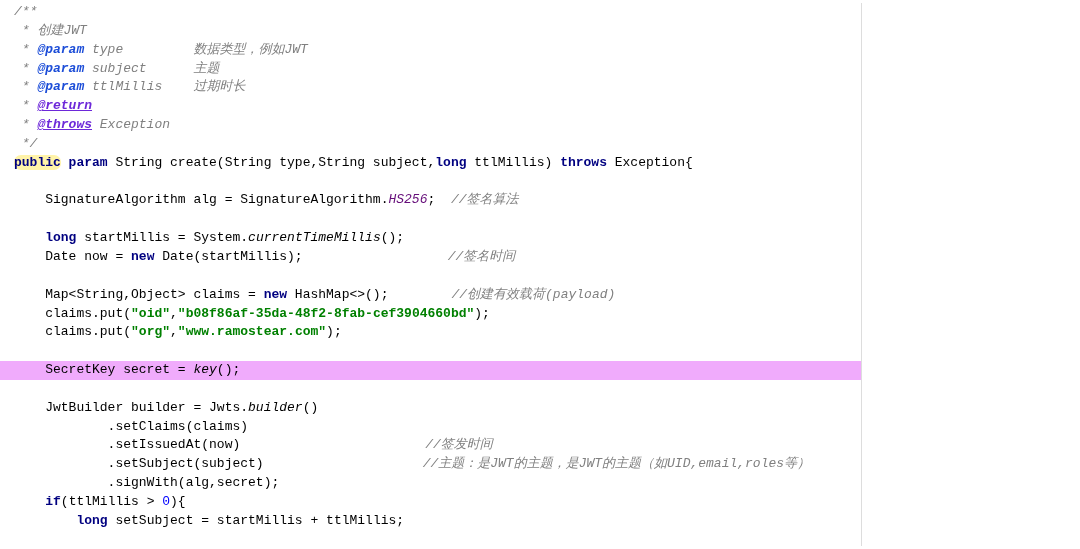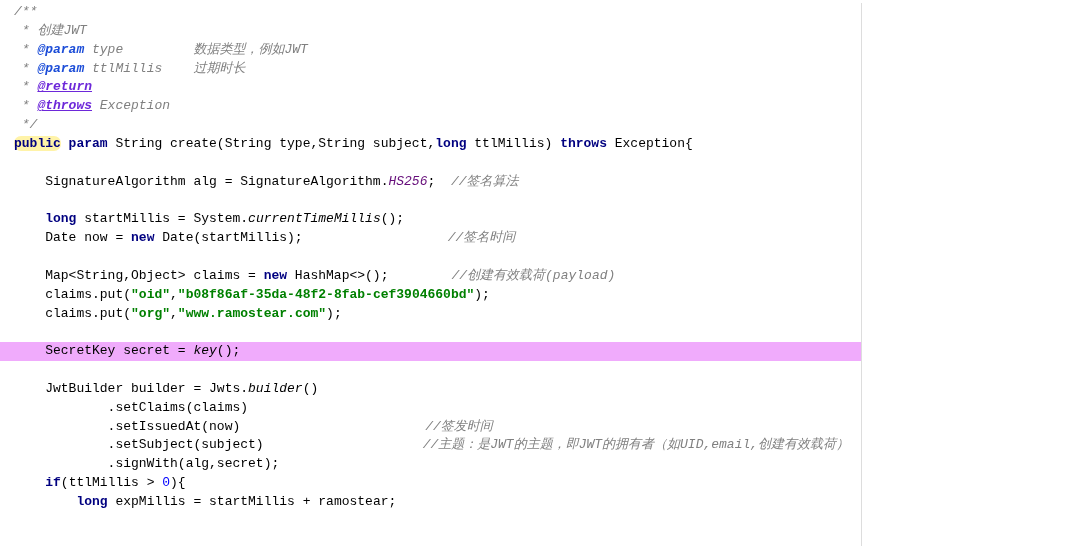--- a/index.html
+++ b/index.html
@@ -70,20 +70,21 @@
     }
   </style>
 </head>
 <body>
 
 <div class="code-container">
 
 <div class="line"><span class="comment">/**</span></div>
 <div class="line"><span class="comment"> * 创建JWT</span></div>
 <div class="line"><span class="comment"> * </span><span class="doc-tag-nolink">@param</span><span class="comment"> type</span><span class="comment">         数据类型，例如JWT</span></div>
+<div class="line"><span class="comment"> * </span><span class="doc-tag-nolink">@param</span><span class="comment"> subject</span><span class="comment">      主题</span></div>
 <div class="line"><span class="comment"> * </span><span class="doc-tag-nolink">@param</span><span class="comment"> ttlMillis</span><span class="comment">    过期时长</span></div>
 <div class="line"><span class="comment"> * </span><span class="doc-tag">@return</span></div>
 <div class="line"><span class="comment"> * </span><span class="doc-tag">@throws</span><span class="comment"> Exception</span></div>
 <div class="line"><span class="comment"> */</span></div>
 
 <div class="line"><span class="keyword public-hl">public</span><span class="keyword"> param </span><span>String create(String type,String subject,</span><span class="keyword">long</span><span> ttlMillis) </span><span class="keyword">throws</span><span> Exception{</span></div>
 
 <div class="line">&nbsp;</div>
 
 <div class="line"><span>    SignatureAlgorithm alg = SignatureAlgorithm.</span><span class="field-purple">HS256</span><span>;  </span><span class="comment">//签名算法</span></div>
@@ -104,19 +105,19 @@
 
 <div class="line">&nbsp;</div>
 
 <div class="line highlight-line"><span>    SecretKey secret = </span><span class="static-italic">key</span><span>();</span></div>
 
 <div class="line">&nbsp;</div>
 
 <div class="line"><span>    JwtBuilder builder = Jwts.</span><span class="static-italic">builder</span><span>()</span></div>
 <div class="line"><span>            .setClaims(claims)</span></div>
 <div class="line"><span>            .setIssuedAt(now)</span><span style="display:inline-block;width:185px"></span><span class="comment">//签发时间</span></div>
-<div class="line"><span>            .setSubject(subject)</span><span style="display:inline-block;width:159px"></span><span class="comment">//主题：是JWT的主题，即JWT的拥有者（如UID,email,创建有效载荷）</span></div>
+<div class="line"><span>            .setSubject(subject)</span><span style="display:inline-block;width:159px"></span><span class="comment">//主题：是JWT的主题，是JWT的主题（如UID,email,roles等）</span></div>
 <div class="line"><span>            .signWith(alg,secret);</span></div>
 
 <div class="line"><span>    </span><span class="keyword">if</span><span>(ttlMillis &gt; </span><span class="number">0</span><span>){</span></div>
-<div class="line"><span>        </span><span class="keyword">long</span><span> expMillis = startMillis + ramostear;</span></div>
+<div class="line"><span>        </span><span class="keyword">long</span><span> setSubject = startMillis + ttlMillis;</span></div>
 
 </div>
 
 </body></html>

